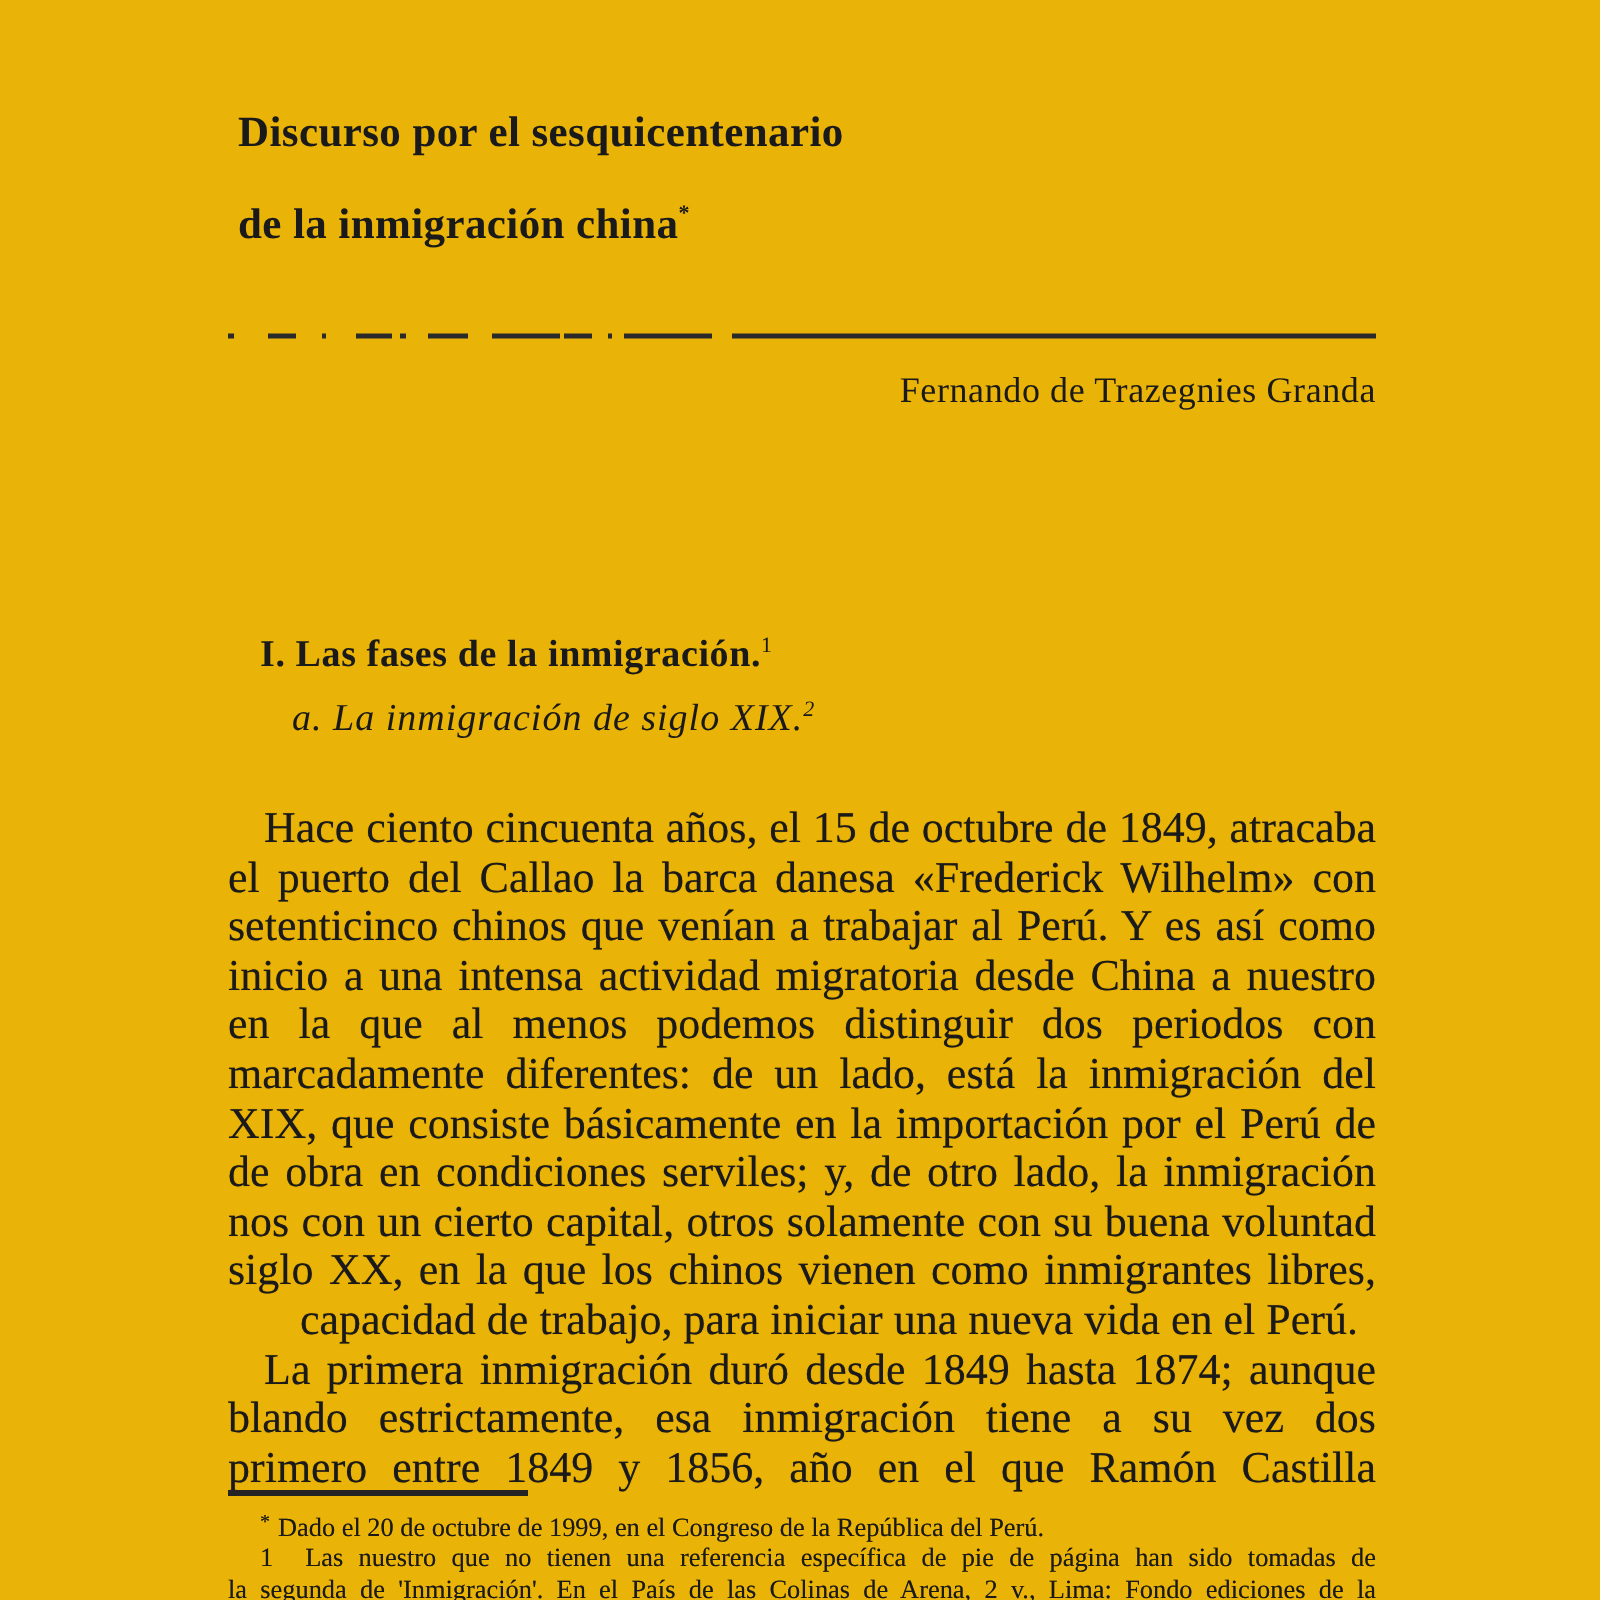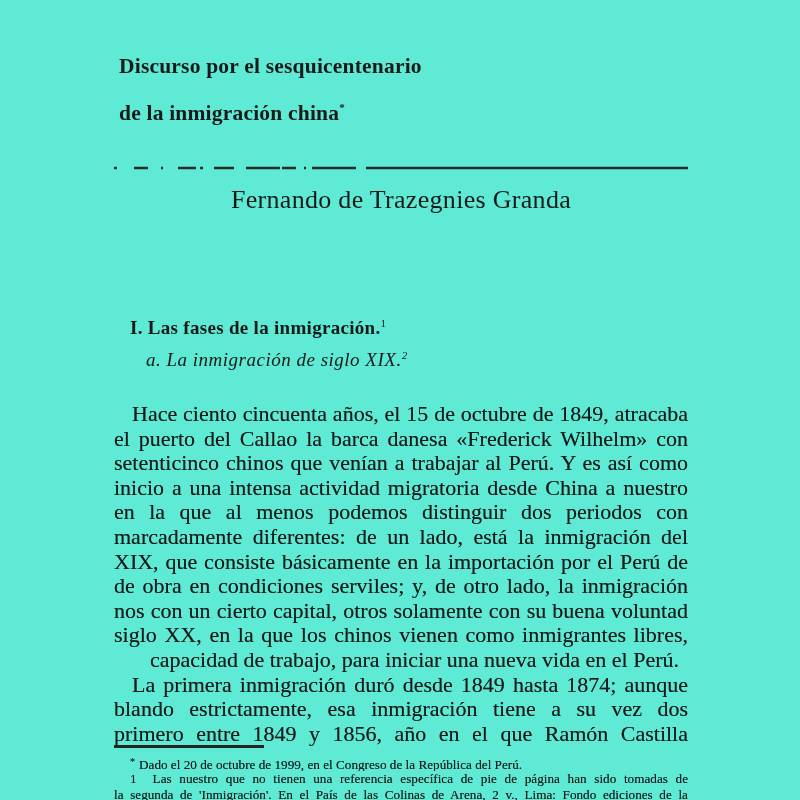--- a/index.html
+++ b/index.html
@@ -1,34 +1,34 @@
 <!DOCTYPE html>
 <html><head>
 <meta charset="utf-8">
 <style>
   html,body{margin:0;padding:0;background:#ffffff;}
   .page{
     position:relative;
     width:800px;height:800px;
-    background:#5eead4;
+    background:#eab308;
     overflow:hidden;
     font-family:"Liberation Serif","DejaVu Serif",serif;
     color:#1a1a1a;
     filter:blur(0.28px);
   }
   .title{
     position:absolute;left:119px;top:32px;width:480px;
     font-size:21.5px;line-height:41px;font-weight:bold;
     letter-spacing:0.2px;
   }
   .title sup{font-size:11px;vertical-align:9px;letter-spacing:0;}
   .divider{position:absolute;left:114px;top:166px;width:574px;height:4px;}
   .author{
     position:absolute;left:114px;top:185px;width:574px;
-    text-align:center;font-size:26px;letter-spacing:0.3px;
+    text-align:right;font-size:18px;letter-spacing:0.3px;
   }
   .section-heading{
     position:absolute;left:114px;top:301px;width:574px;
     font-size:19px;font-weight:bold;letter-spacing:0.3px;margin:16px;
   }
   .section-heading sup,.subsection-heading sup{font-size:11px;vertical-align:7px;font-weight:normal;}
   .subsection-heading{
     position:absolute;left:146px;top:349px;width:540px;
     font-size:19px;font-weight:normal;letter-spacing:0.5px;margin:0;font-style:italic;
   }

